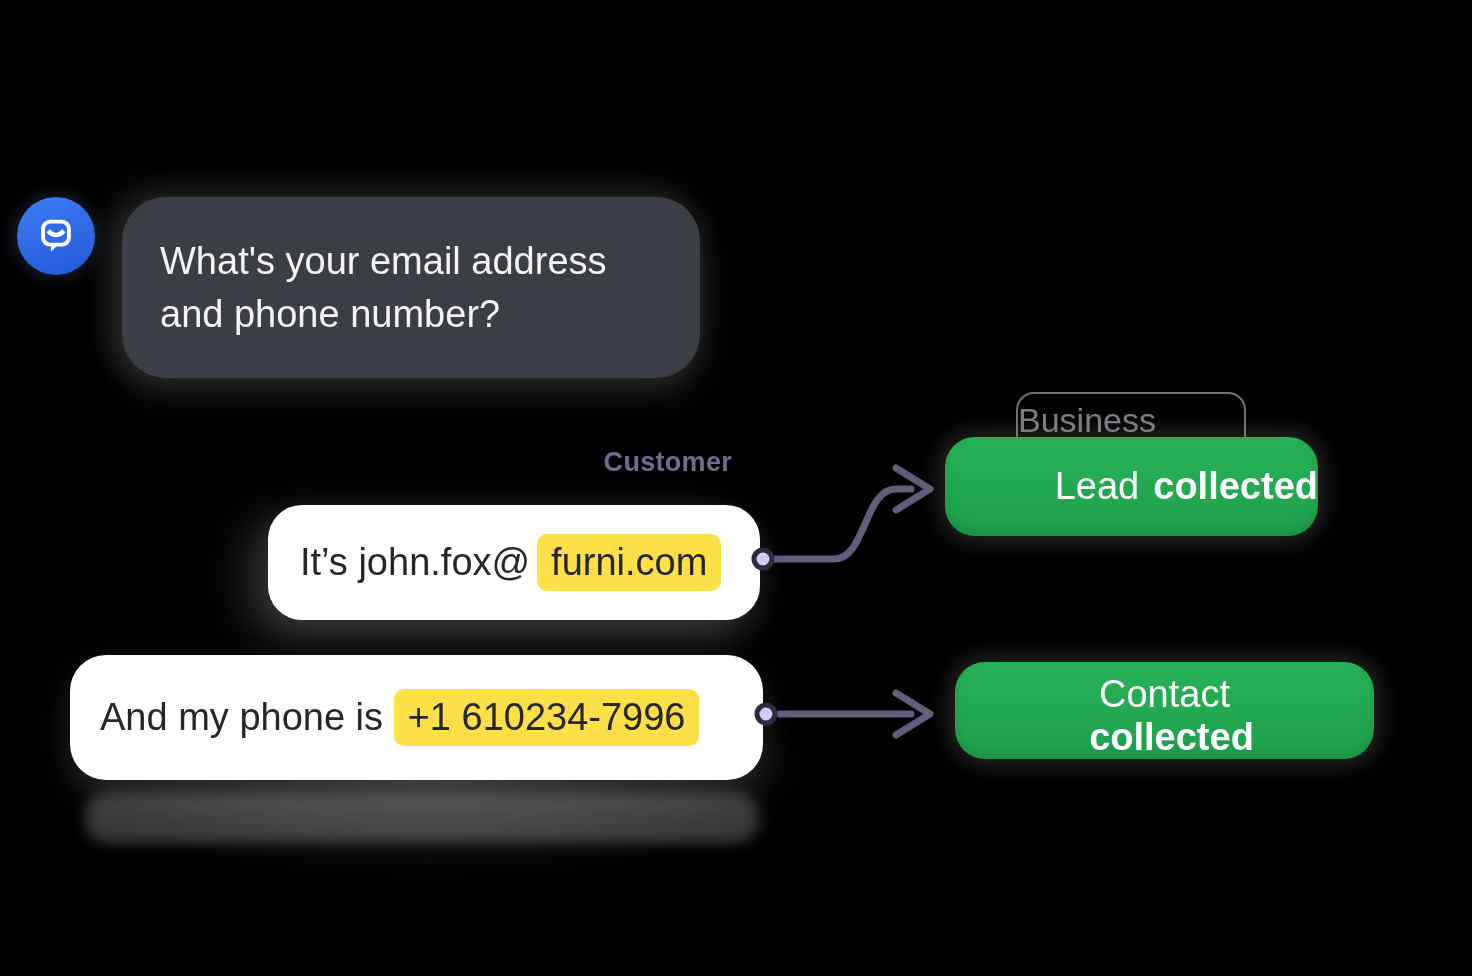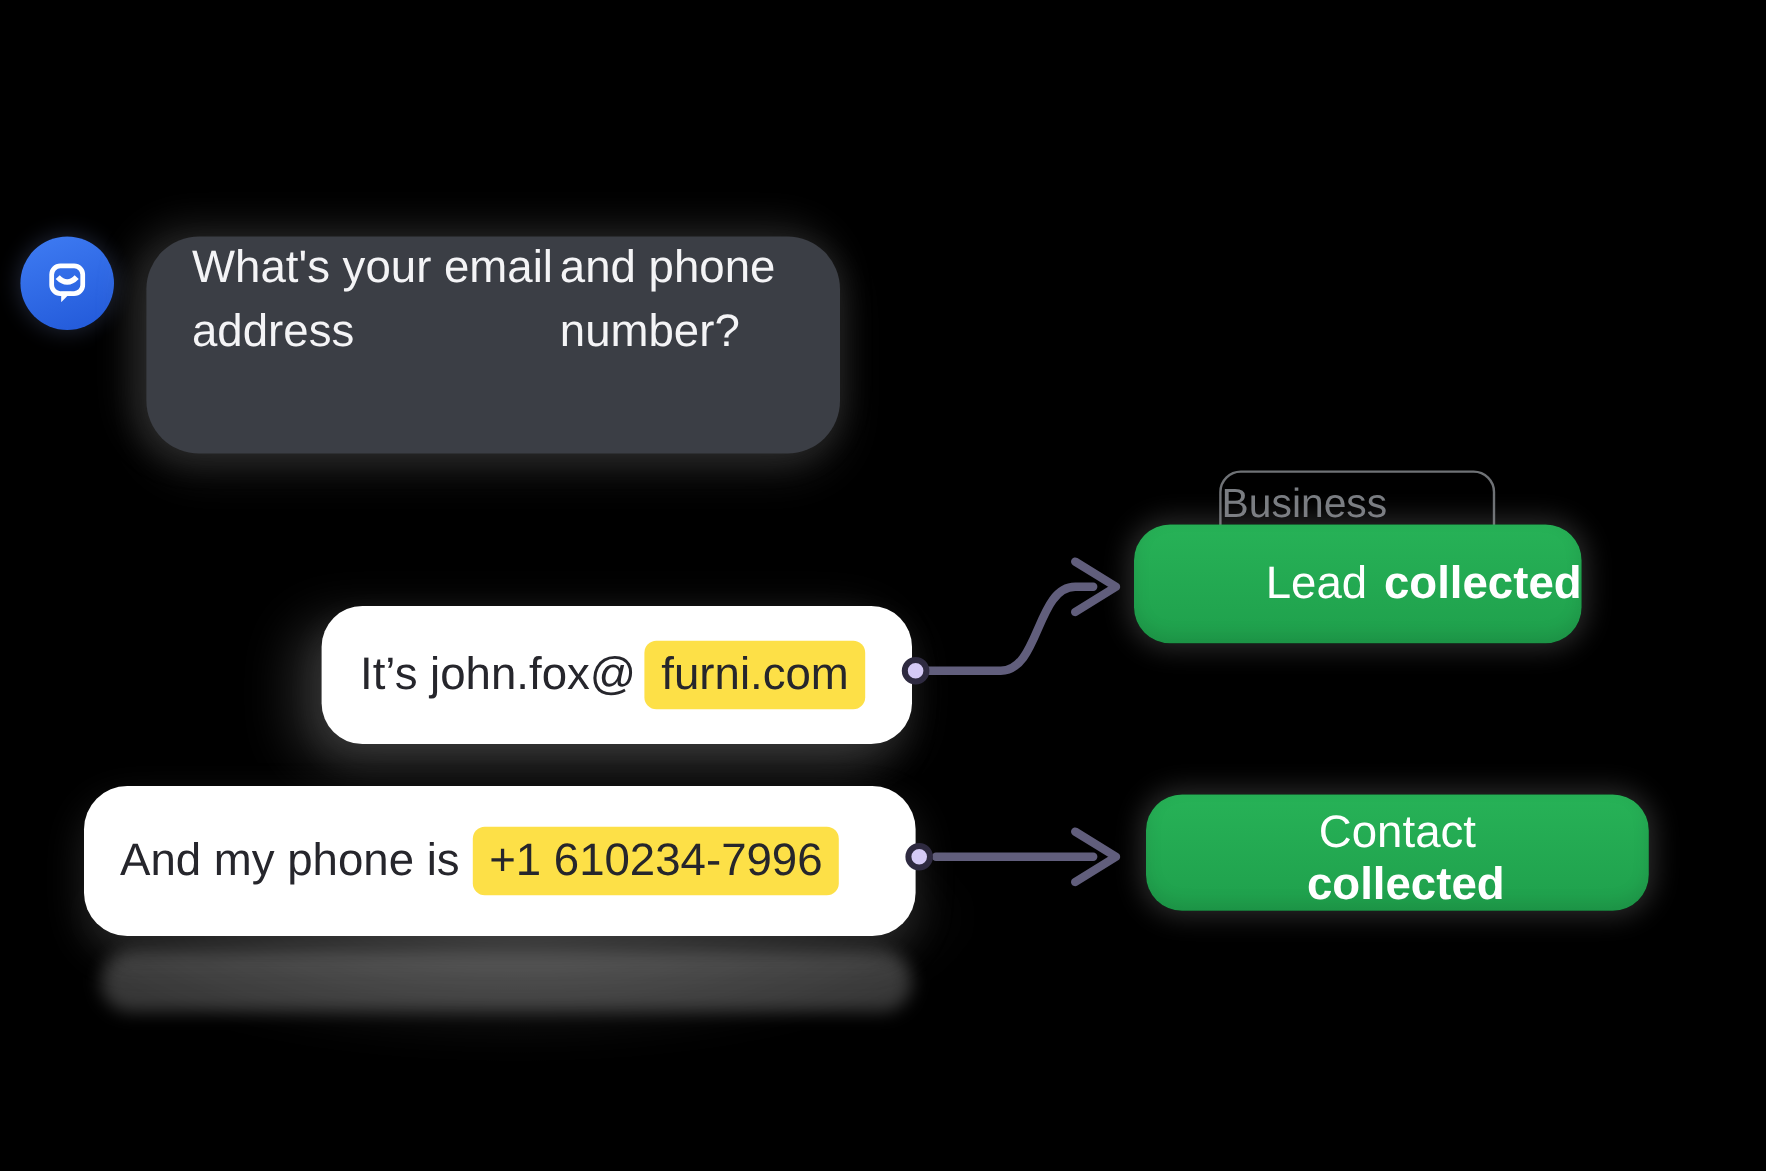--- a/index.html
+++ b/index.html
@@ -9,21 +9,21 @@
 
   
   .avatar{position:absolute;left:17px;top:197px;width:78px;height:78px;border-radius:50%;
           background:linear-gradient(160deg,#3f7cf3 0%,#2158d8 100%);
           display:flex;align-items:center;justify-content:center;
           box-shadow:0 0 18px 2px rgba(120,140,200,0.25);}
 
   
   .bot-bubble{position:absolute;left:122px;top:197px;width:578px;height:181px;
           border-radius:44px;background:#3b3e45;color:#f4f4f6;font-size:38px;line-height:53px;
-          display:flex;justify-content:center;
+          display:flex;flex-direction:column;justify-content:center;
           padding-left:38px;box-sizing:border-box;
           box-shadow:-8px -4px 28px 8px rgba(165,165,165,0.16),
                       0 14px 34px 4px rgba(150,150,150,0.16);}
 
   
   .customer-label{position:absolute;left:432px;top:447px;width:300px;text-align:right;
           font-size:27px;font-weight:600;color:#6e6c93;letter-spacing:.3px;}
 
   
   .msg-bubble{position:absolute;background:#fff;color:#26262c;font-size:38px;
@@ -77,20 +77,21 @@
       <path d="M 21 25 C 28 32.5 36 32.5 43 25" fill="none" stroke="#ffffff" stroke-width="6.5"></path>
       <path d="M 25 42 L 25 54 L 37 42 Z" fill="#ffffff"></path>
     </svg>
   </div>
 
   <div class="bot-bubble">
     <div>What's your email address</div>
     <div>and phone number?</div>
   </div>
 
+  <div class="customer-label">Customer</div>
 
   <div class="msg-bubble" id="bubble-email"><span>It’s john.fox@</span><span class="highlight">furni.com</span></div>
 
   <div class="msg-bubble" id="bubble-phone"><span>And my phone is </span><span class="highlight">+1 610234-7996</span></div>
 
   <div class="tag">
     <span>Business email</span>
   </div>
 
   <div class="badge" id="badge-lead">

